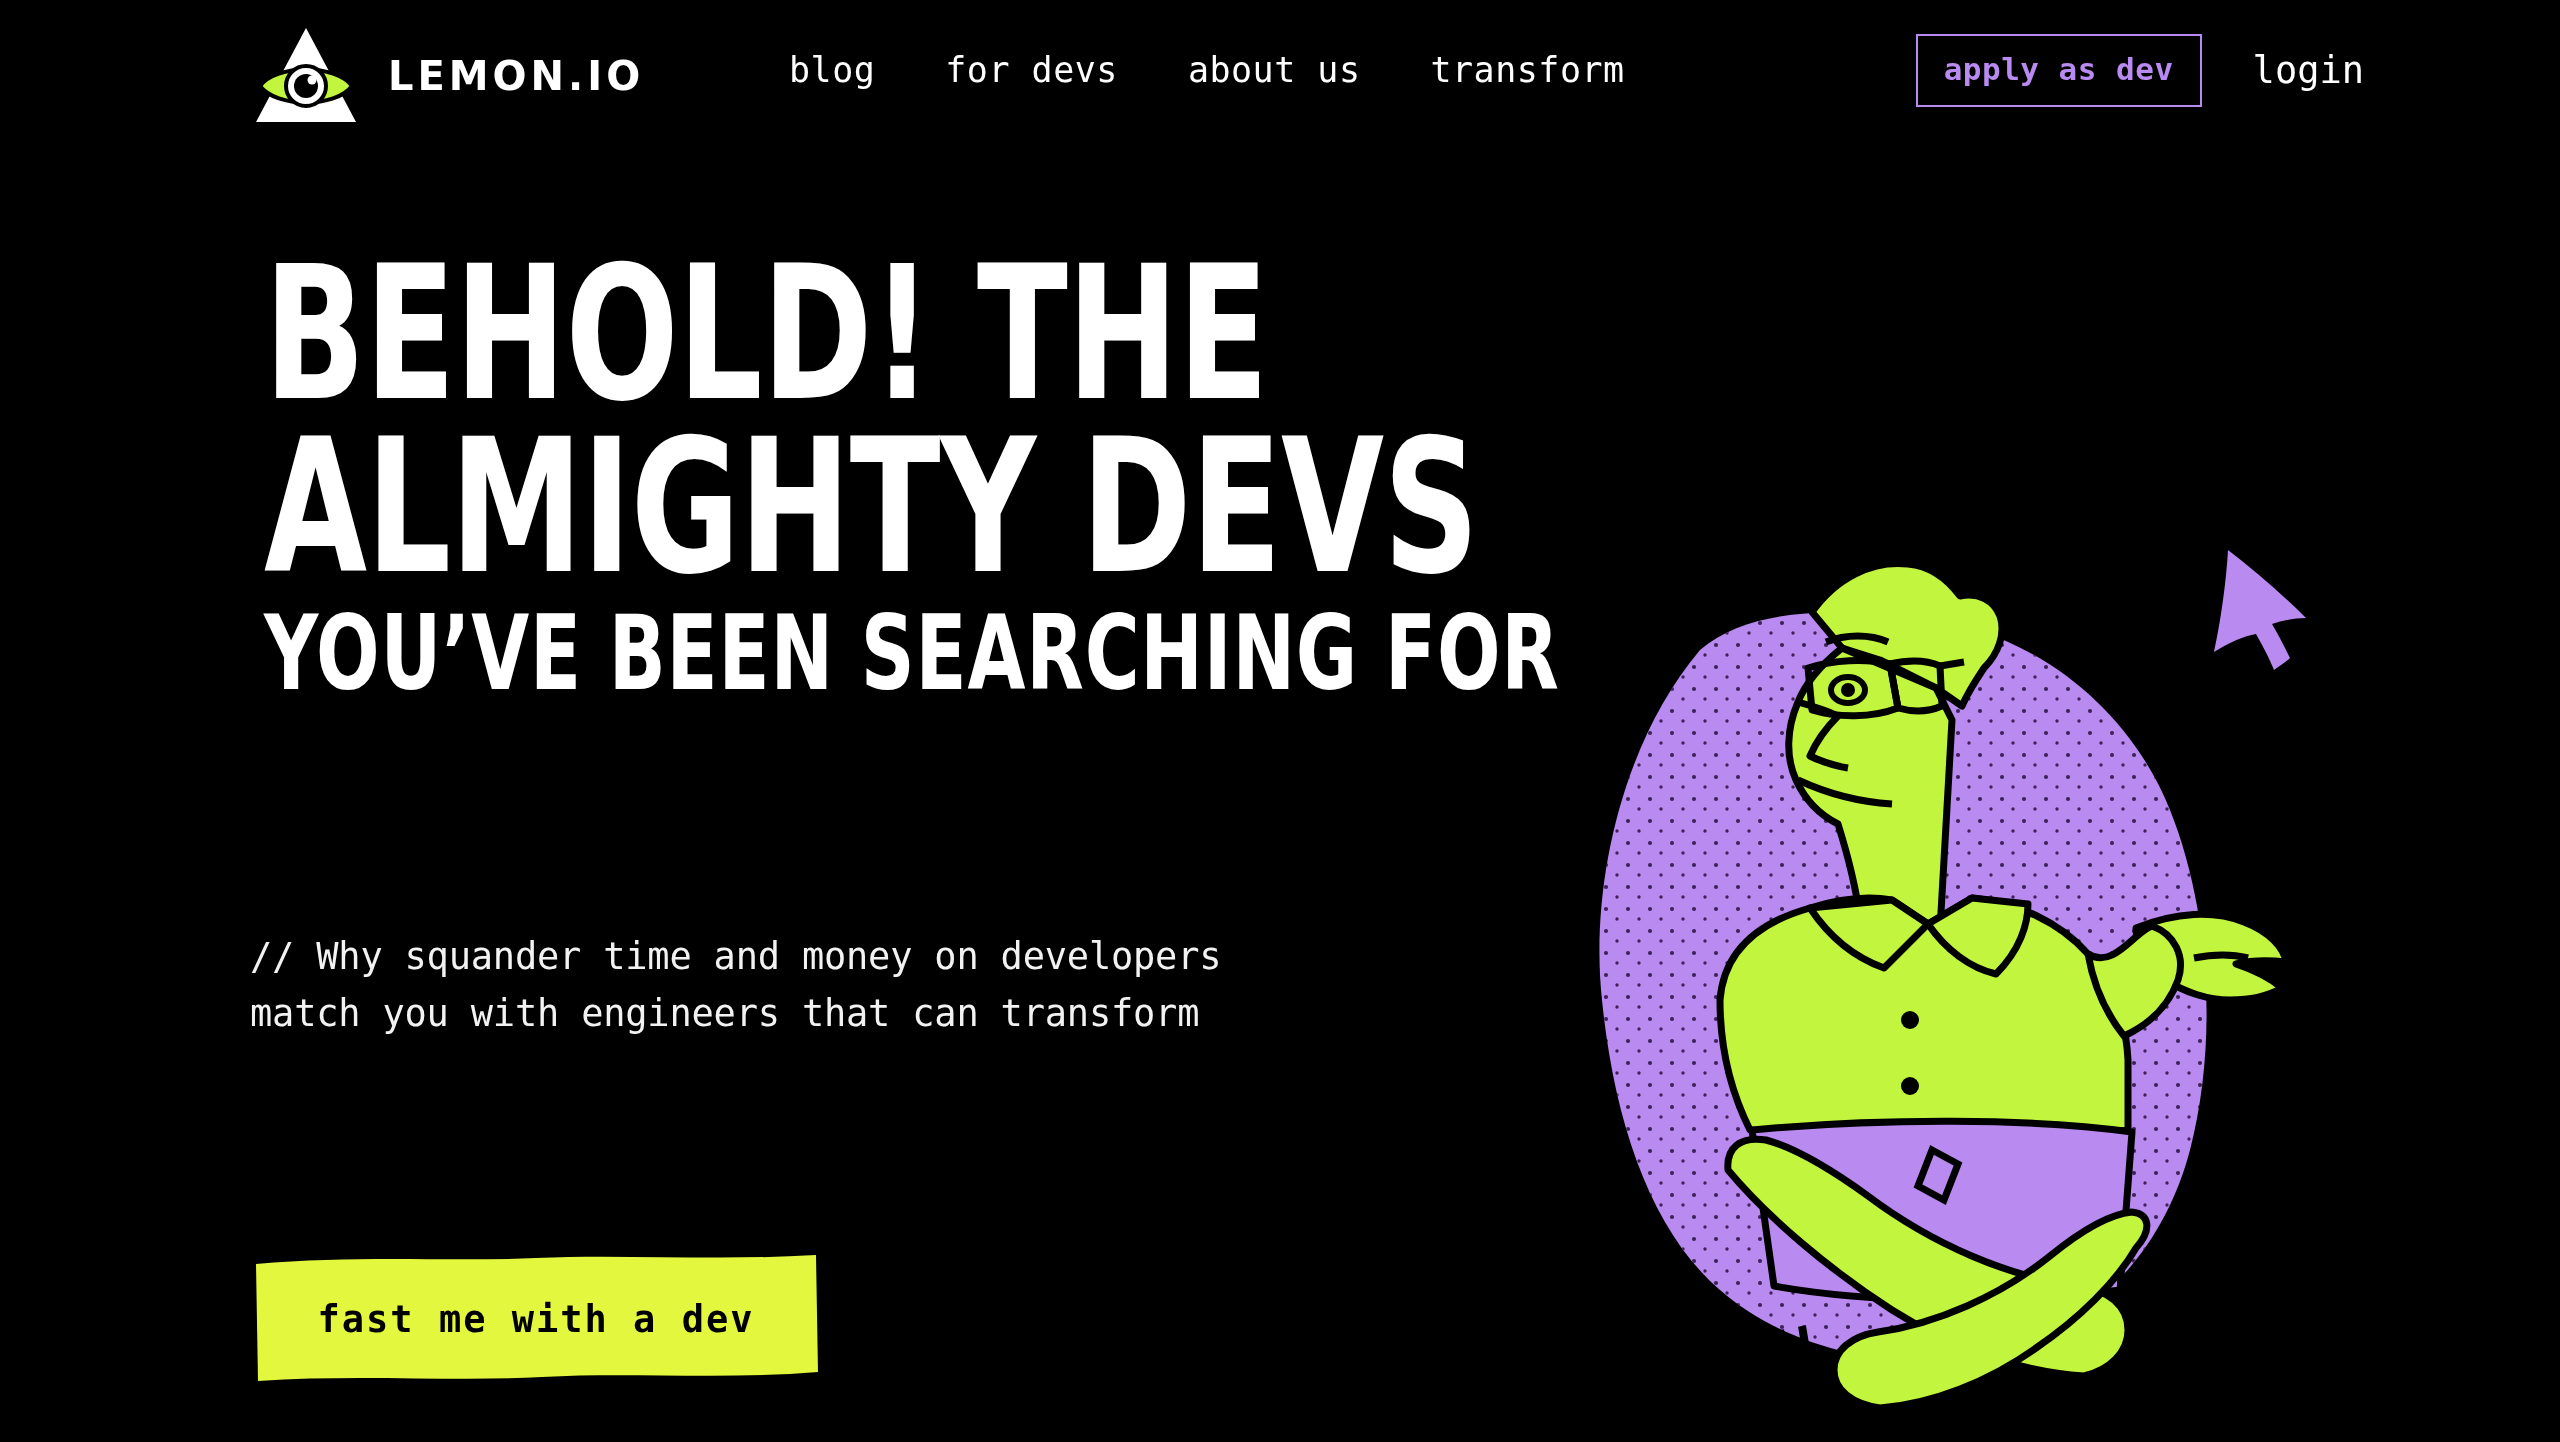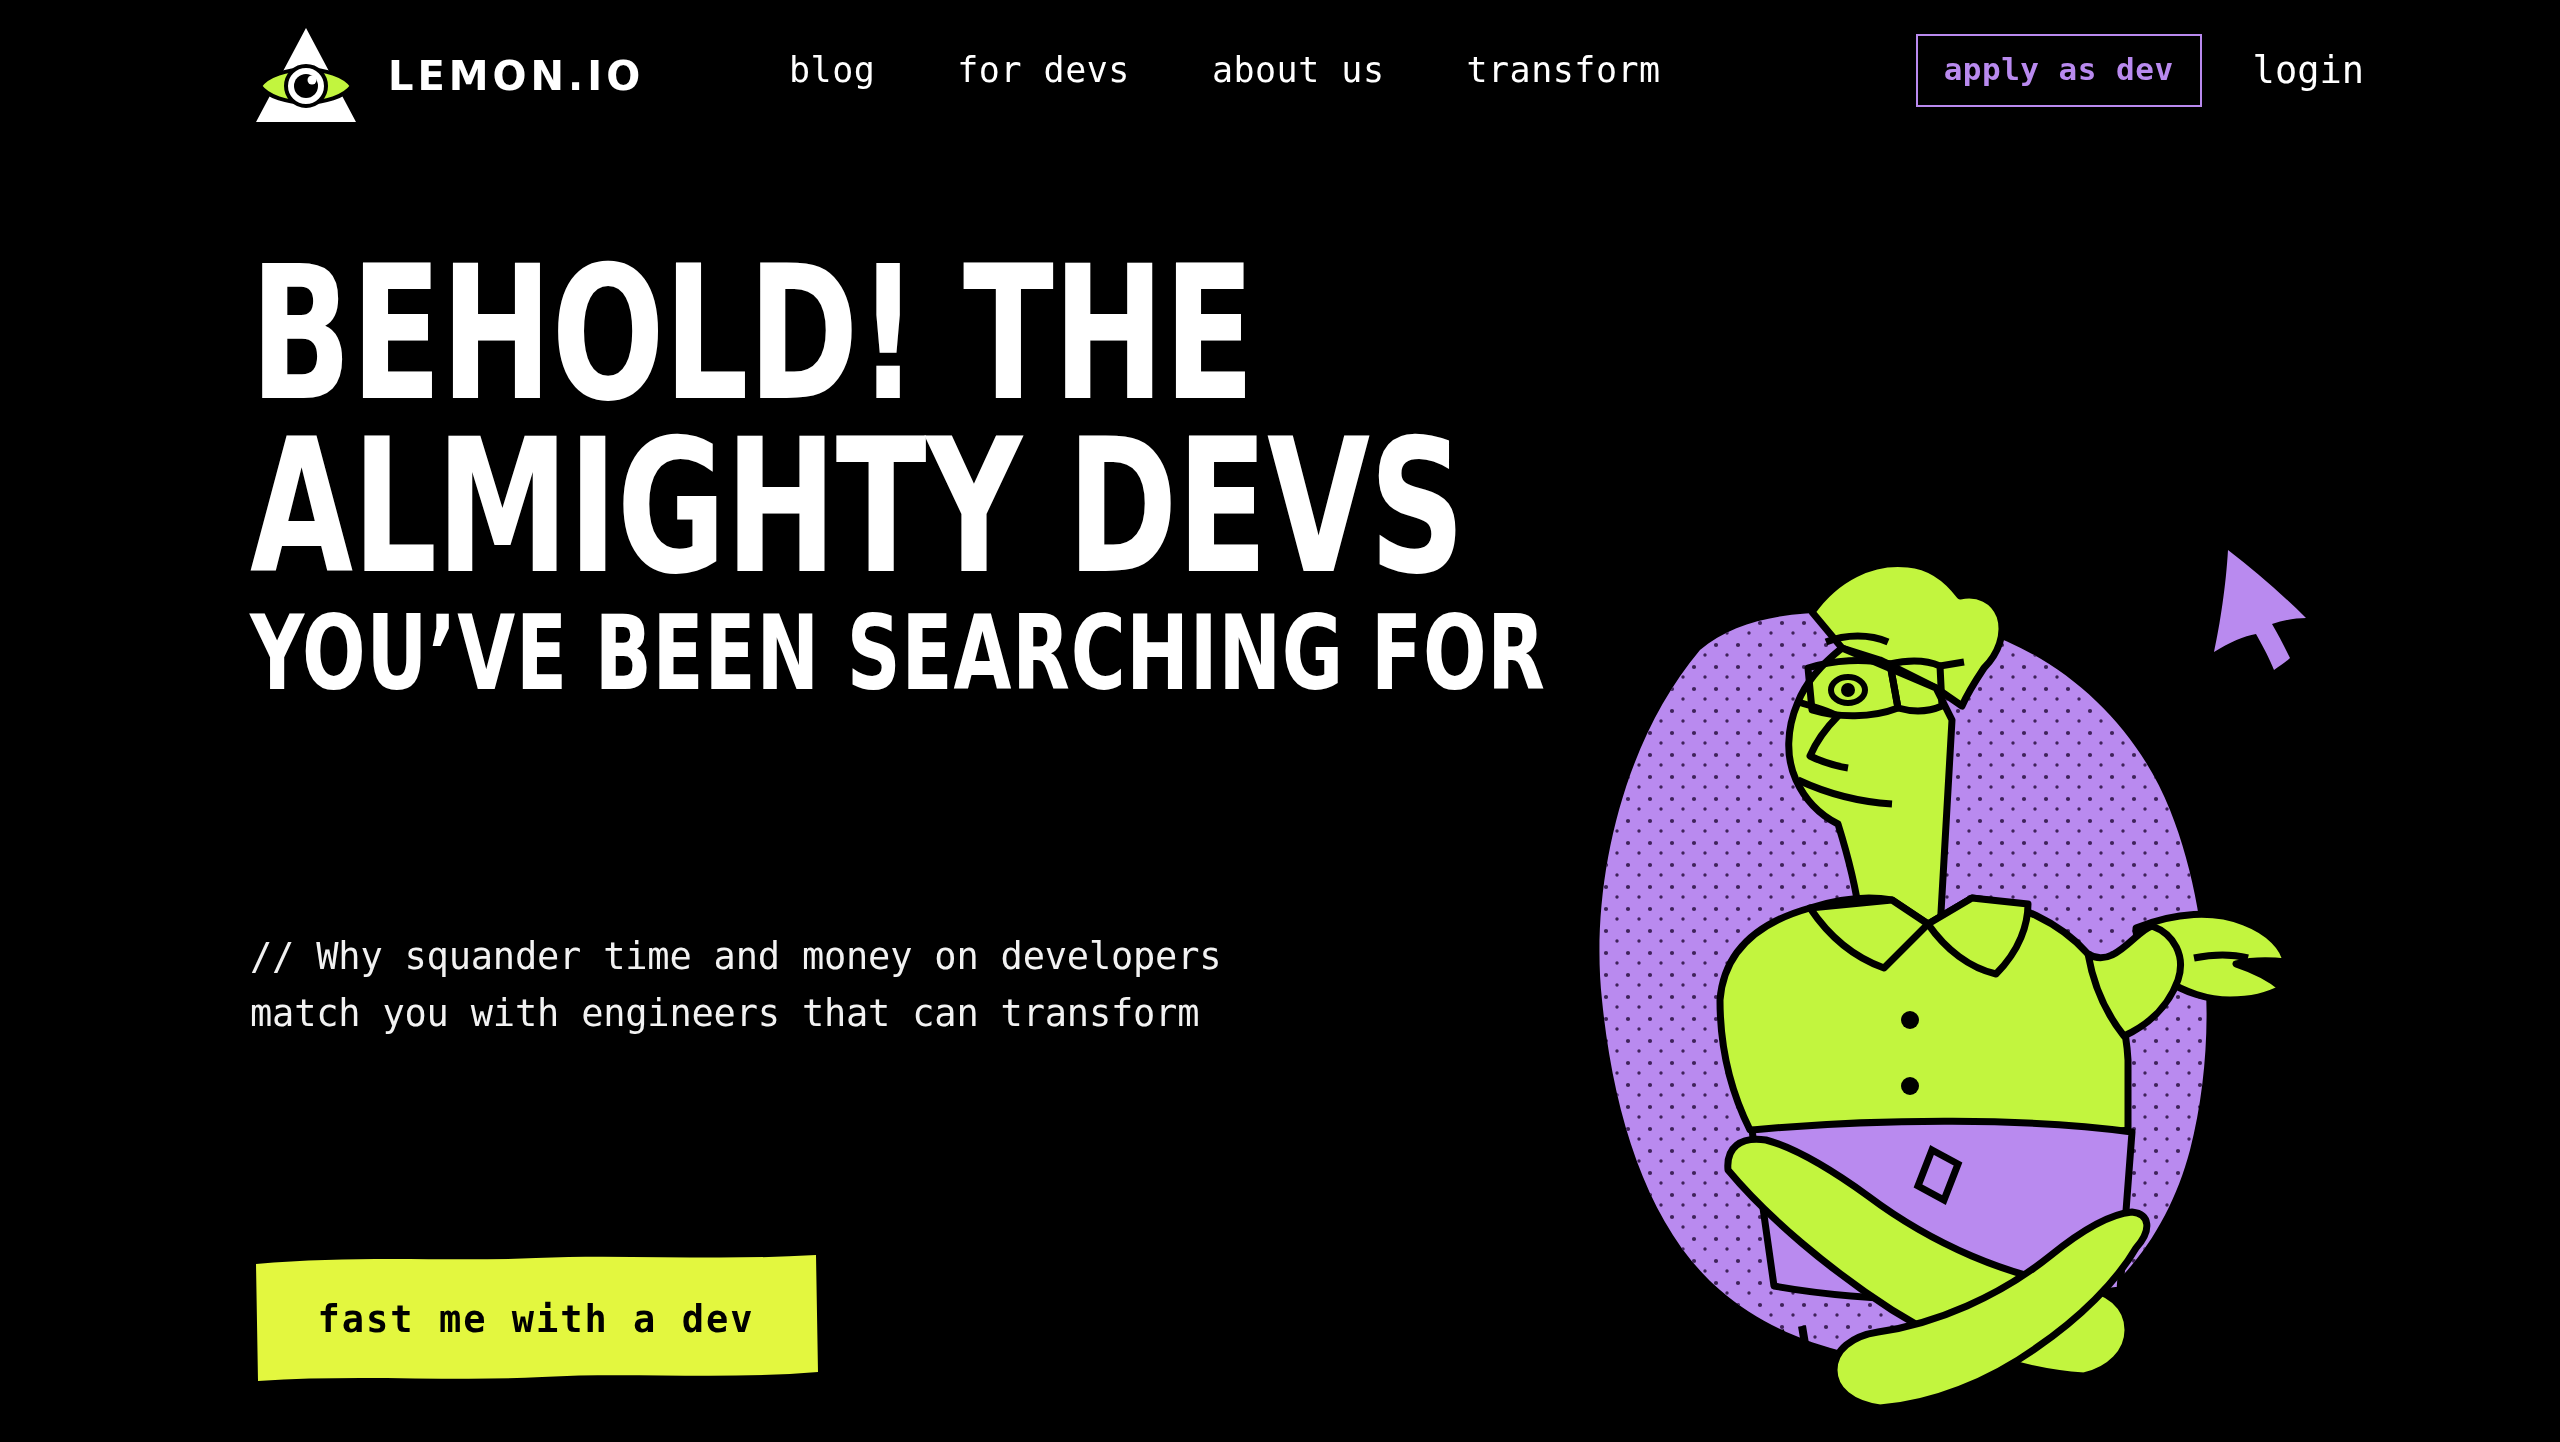--- a/index.html
+++ b/index.html
@@ -26,21 +26,21 @@
     font-weight:700;
     font-size:40px;
     letter-spacing:4px;
     color:#ffffff;
     line-height:1;
     white-space:nowrap;
   }
 
   .nav {
     position:absolute; left:756px; top:0; height:140px;
-    display:flex; align-items:center; gap:16px;
+    display:flex; align-items:center; gap:4px;
   }
   .nav-link {
     font-family:"DejaVu Sans Mono", monospace;
     font-size:35px;
     color:#ffffff;
     letter-spacing:0.5px;
     white-space:nowrap;
     padding:0 33px;
     cursor:pointer;
   }
@@ -79,21 +79,21 @@
   .nav-login {
     font-family:"DejaVu Sans Mono", monospace;
     font-size:37px;
     color:#ffffff;
     white-space:nowrap;
     margin-left:47px;
     cursor:pointer;
   }
 
   
-  .hero-left { position:absolute; left:250px; top:255px; width:1400px; }
+  .hero-left { position:absolute; left:264px; top:255px; width:1400px; }
 
   .h1-line {
     font-family:"DejaVu Sans Condensed","DejaVu Sans", sans-serif;
     font-weight:700;
     color:#ffffff;
     white-space:nowrap;
     line-height:0.86;
     letter-spacing:-1px;
     transform:scaleX(0.80);
     transform-origin:left center;

